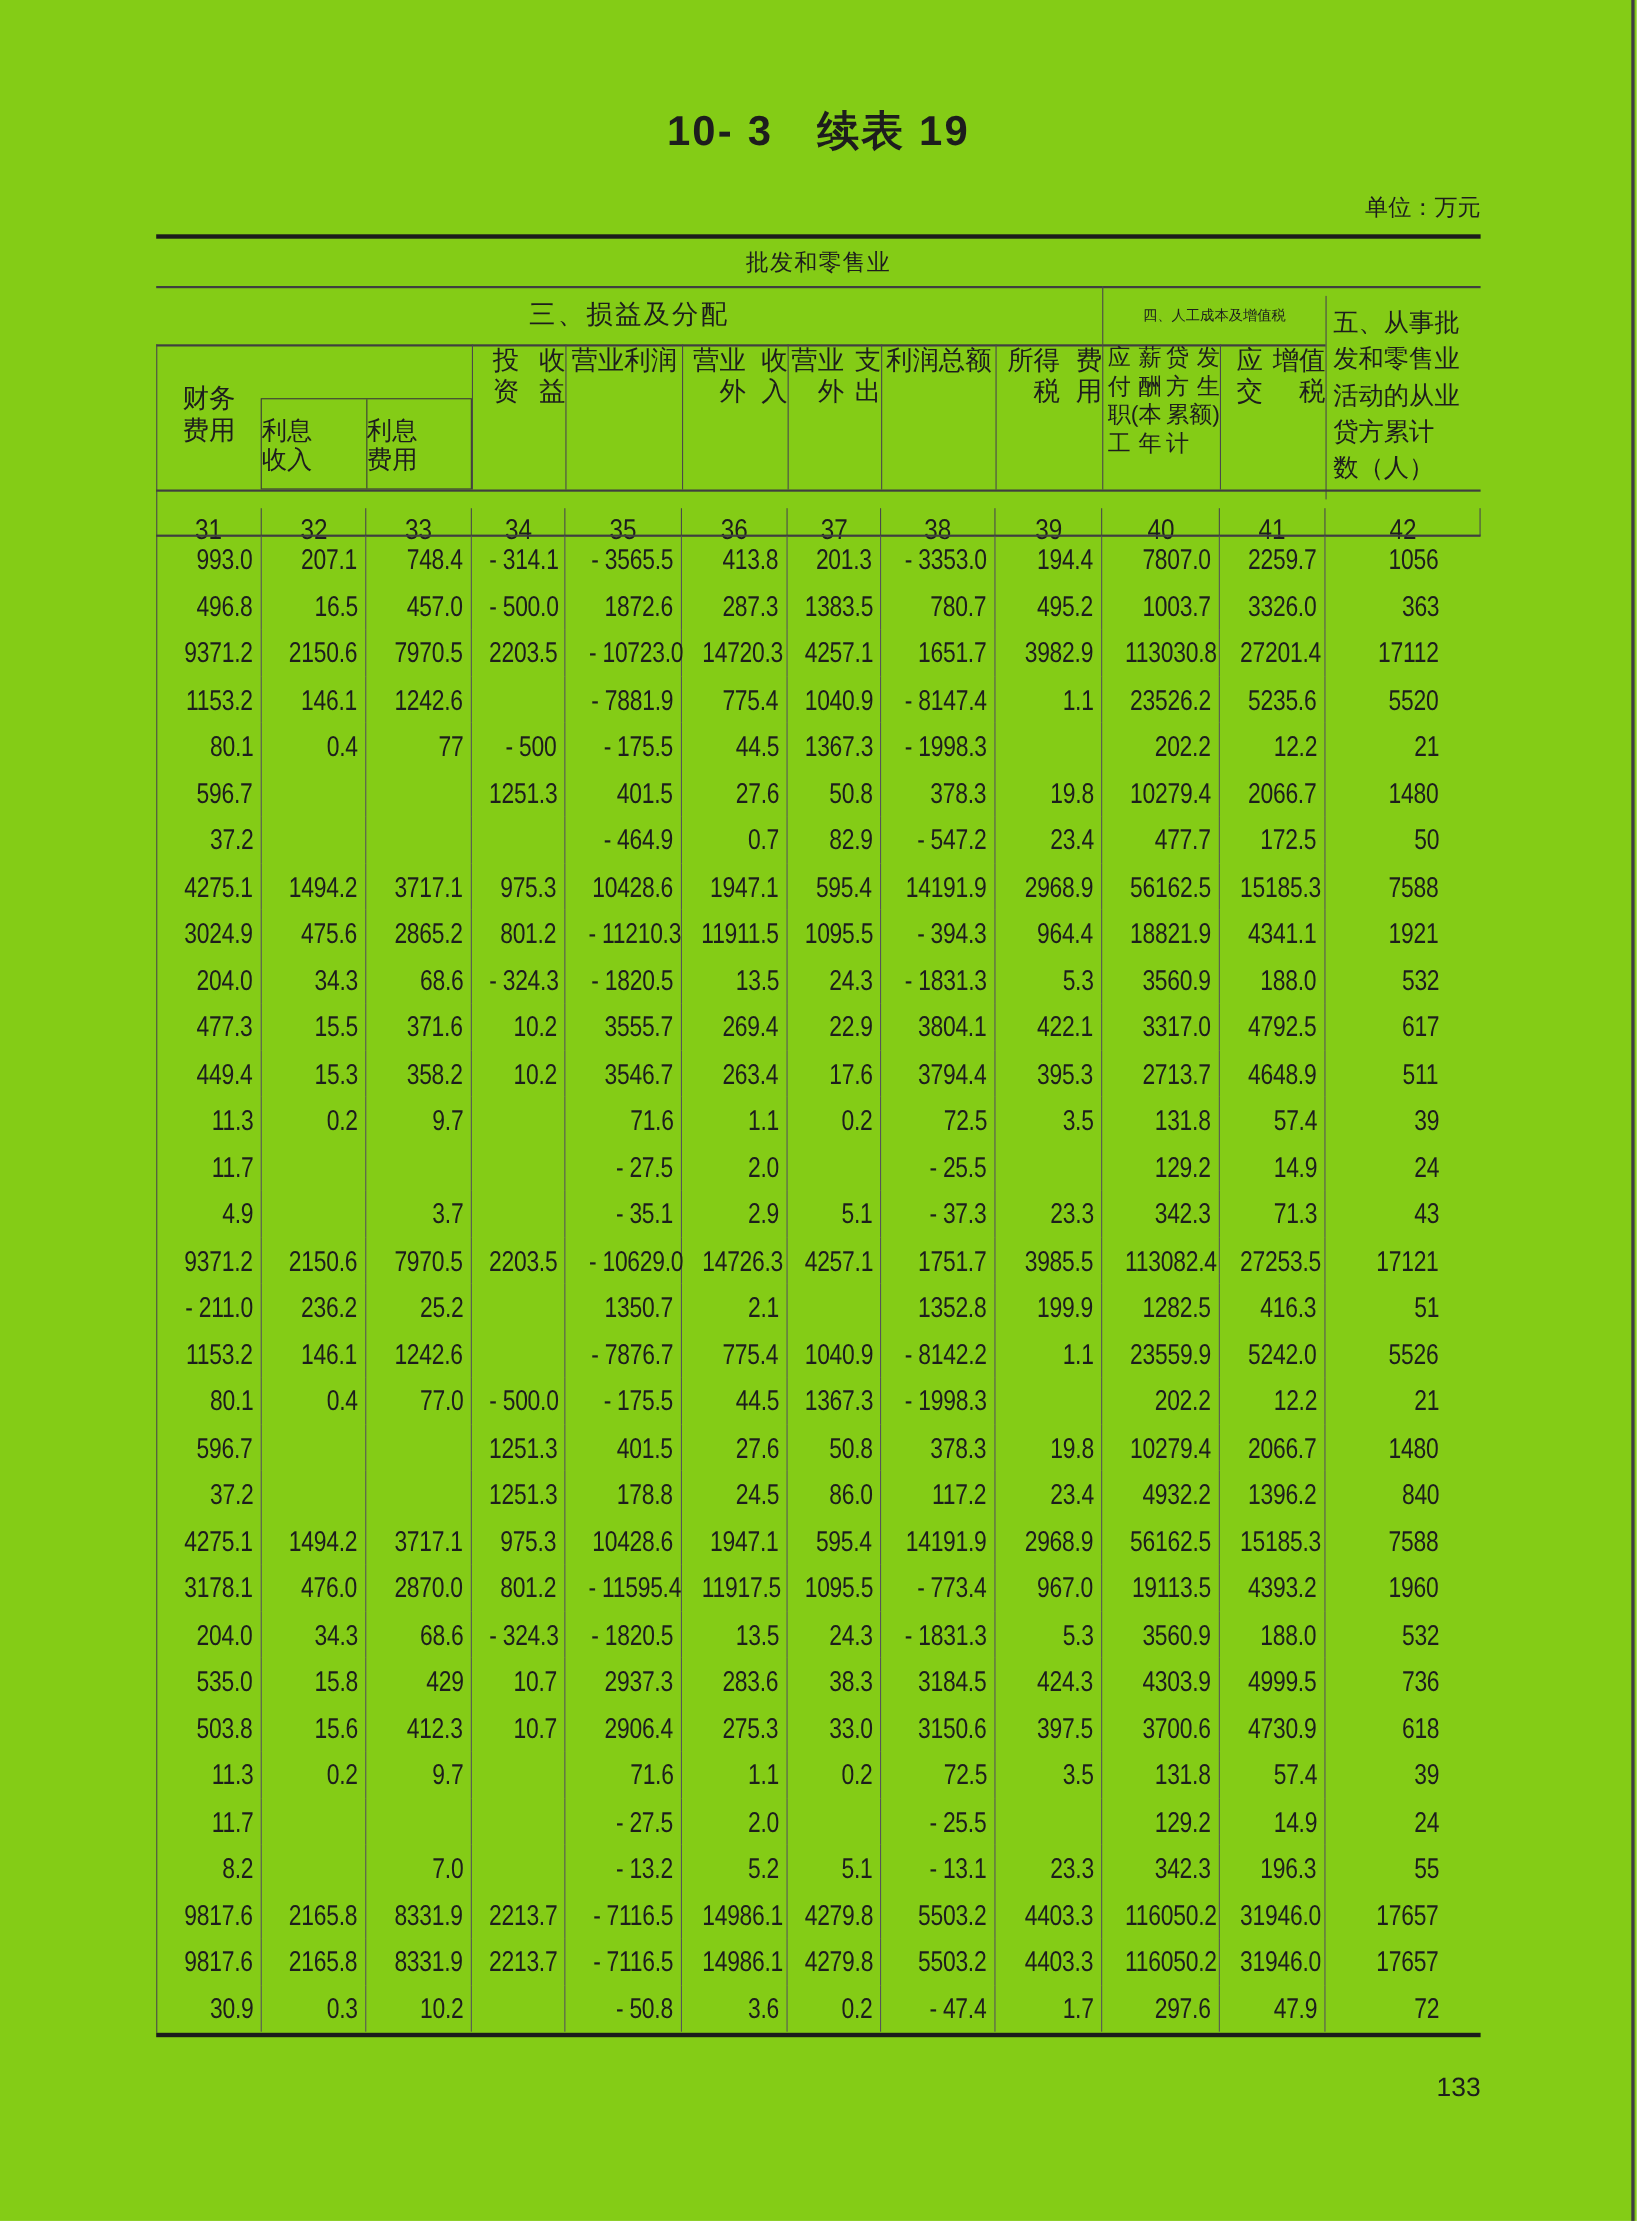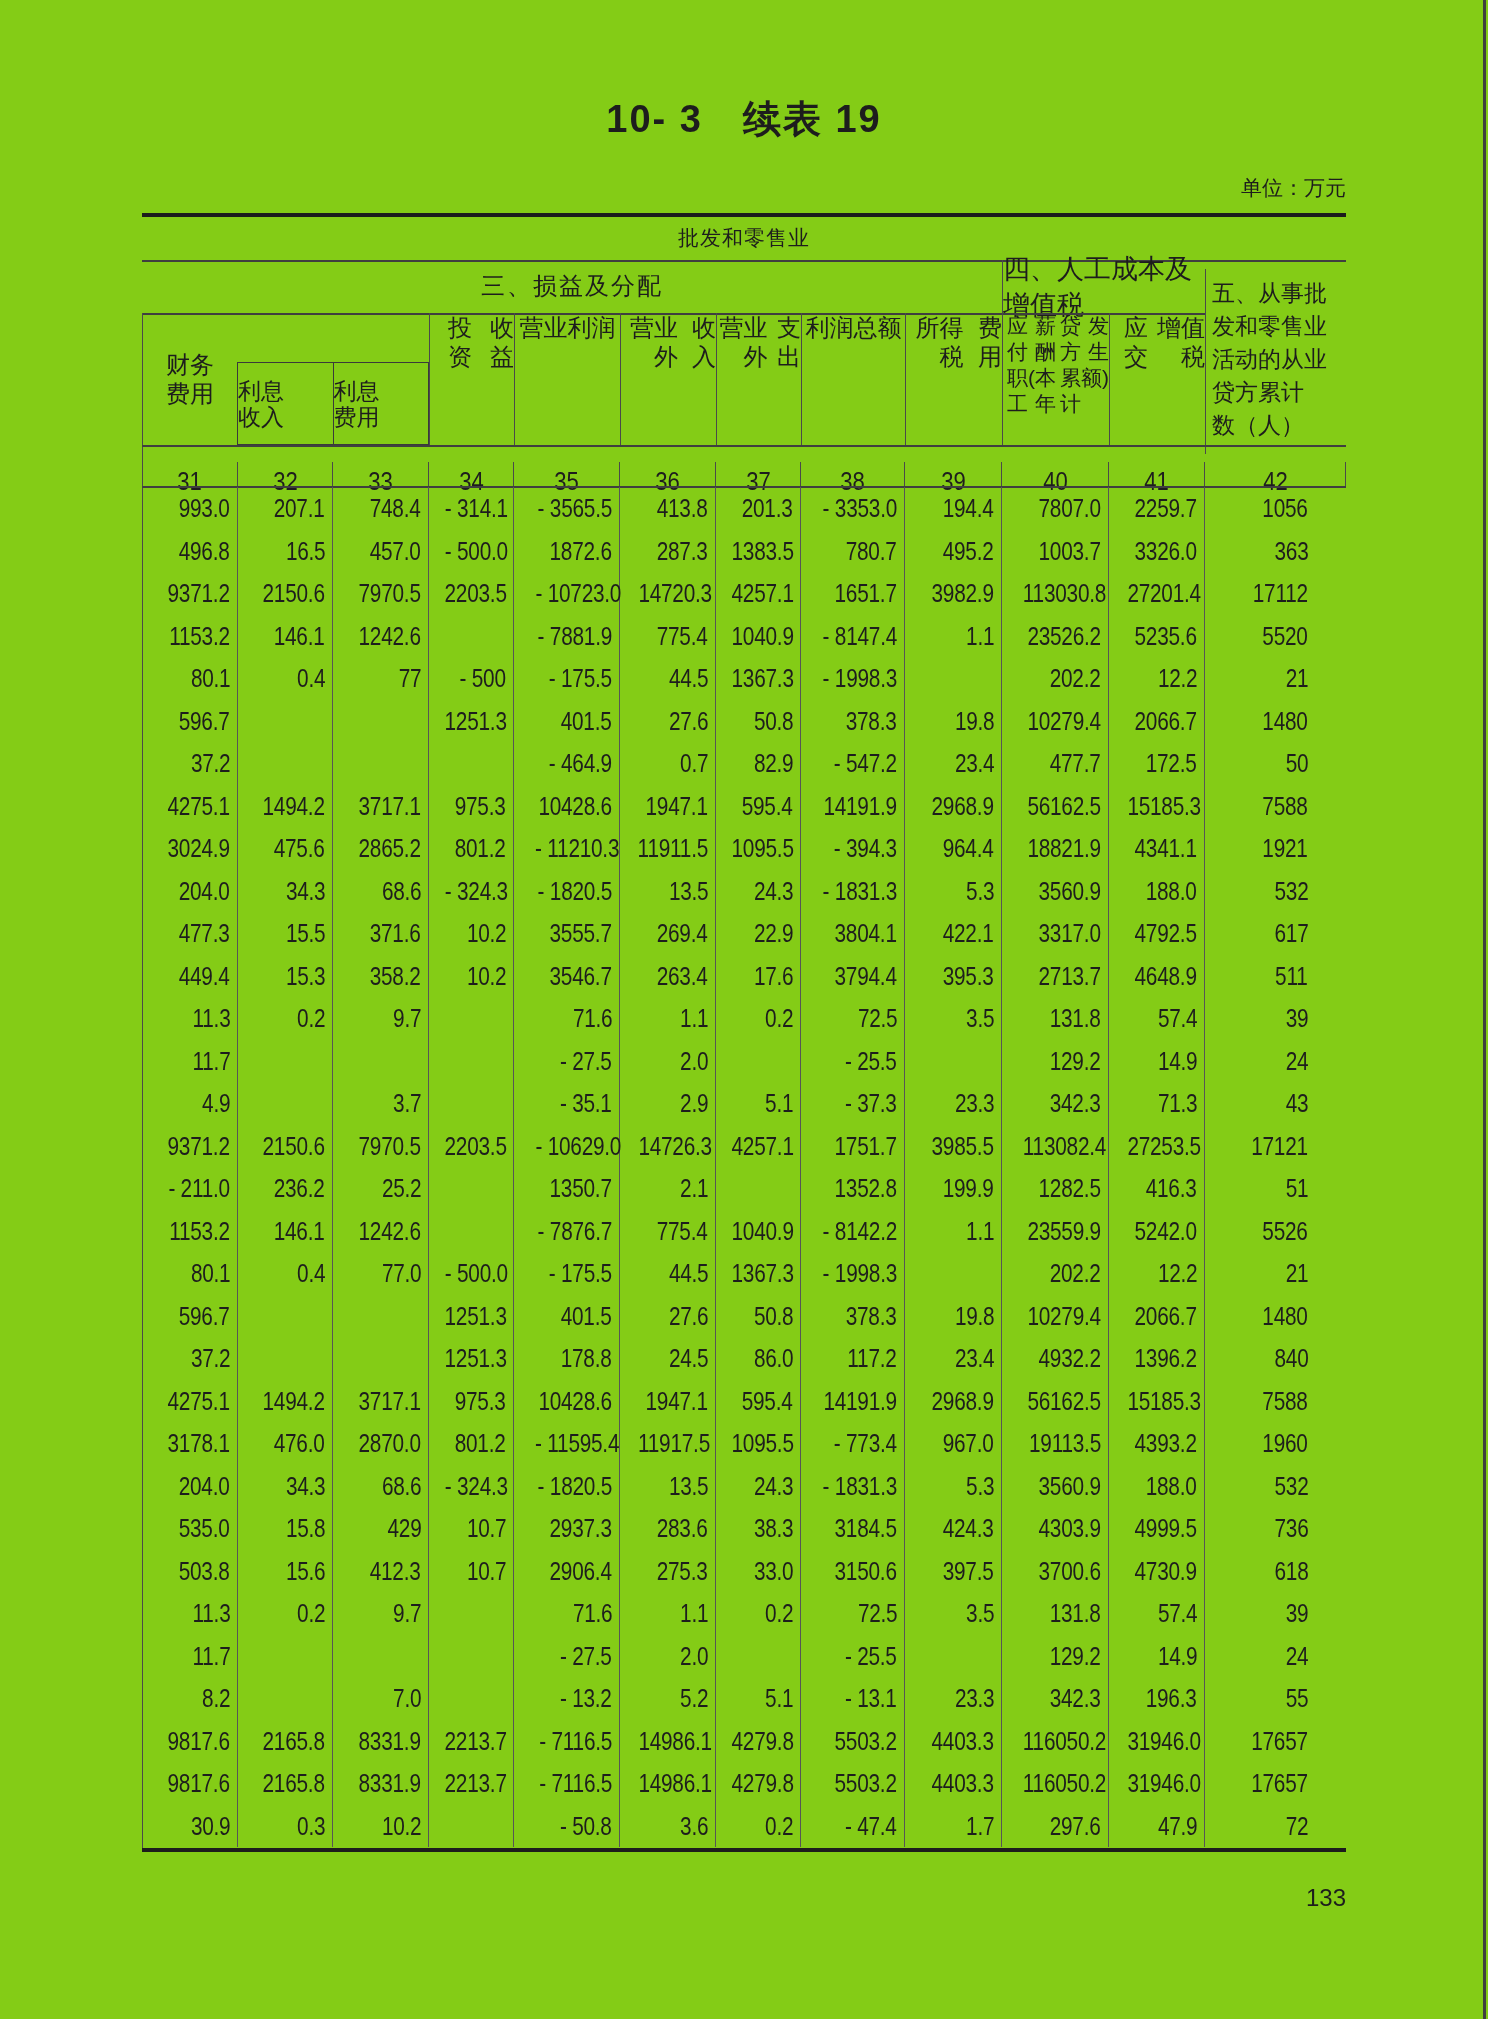--- a/index.html
+++ b/index.html
@@ -16,28 +16,28 @@
   .rule-top{position:absolute;left:0;top:0;width:1204px;height:4px;background:#1c1c1c;}
   .rule-a{top:47px;}
   .rule-b{top:100px;width:1063px;}
   .rule-c{top:232px;}
   .rule-d{top:273px;}
   .rule-bottom{position:absolute;left:0;top:1635px;width:1204px;height:4px;background:#1c1c1c;}
 
   .industry{position:absolute;left:0;top:11px;width:1204px;text-align:center;font-size:21px;letter-spacing:1px;}
   .sec3{position:absolute;left:0;top:57px;width:860px;text-align:center;font-size:24px;letter-spacing:2px;}
   .sec4{position:absolute;left:860px;top:47px;width:203px;height:53px;border-left:1px solid #4a4a4a;
-        box-sizing:border-box;display:flex;align-items:center;justify-content:center;font-size:27px;}
+        box-sizing:border-box;display:flex;align-items:center;justify-content:center;font-size:13px;}
   .vcell{position:absolute;left:1063px;top:56px;width:141px;height:185px;border-left:1px solid #4a4a4a;
          box-sizing:border-box;padding:8px 0 0 6px;font-size:23px;line-height:33px;}
 
   .leftline{position:absolute;left:0;top:100px;height:1535px;width:0;border-left:1.5px solid #4a4a4a;}
 
   .fincell{position:absolute;left:0;top:100px;width:96px;height:132px;display:flex;flex-direction:column;
-           justify-content:center;text-align:center;font-size:24px;line-height:29px;}
+           justify-content:center;text-align:center;font-size:24px;line-height:29px;font-family:Liberation Mono, monospace;}
   .subbox{position:absolute;left:95px;top:149px;width:192px;height:83px;border:1.5px solid #3a3a3a;
           box-sizing:border-box;display:flex;}
   .subbox .half{flex:1;display:flex;flex-direction:column;justify-content:center;text-align:left;
                 font-size:23px;line-height:26px;}
   .subbox .half + .half{border-left:1.5px solid #3a3a3a;}
 
   .lblcells{position:absolute;left:287px;top:100px;width:776px;height:132px;display:flex;}
   .lblcell{box-sizing:border-box;border-left:1px solid #4a4a4a;display:flex;flex-direction:row;
            justify-content:center;text-align:right;font-size:24px;line-height:29px;}
   .lbl-small{font-size:21px;line-height:26px;}

